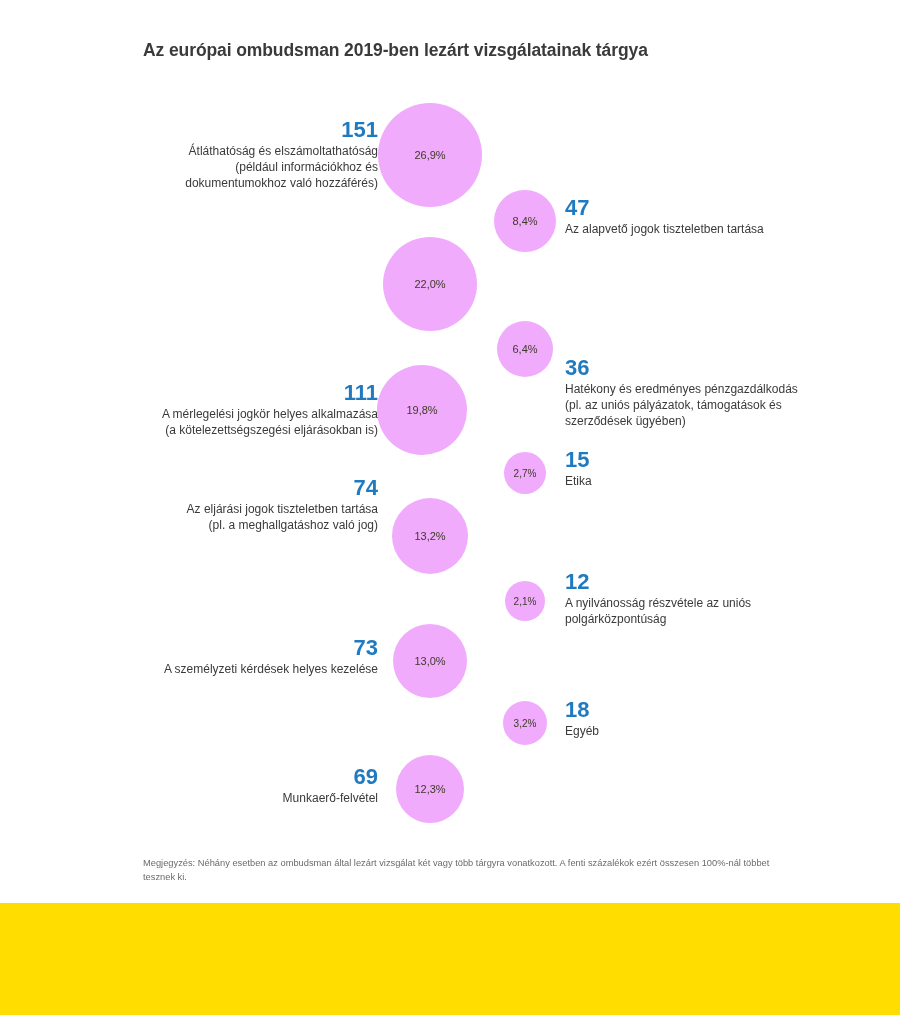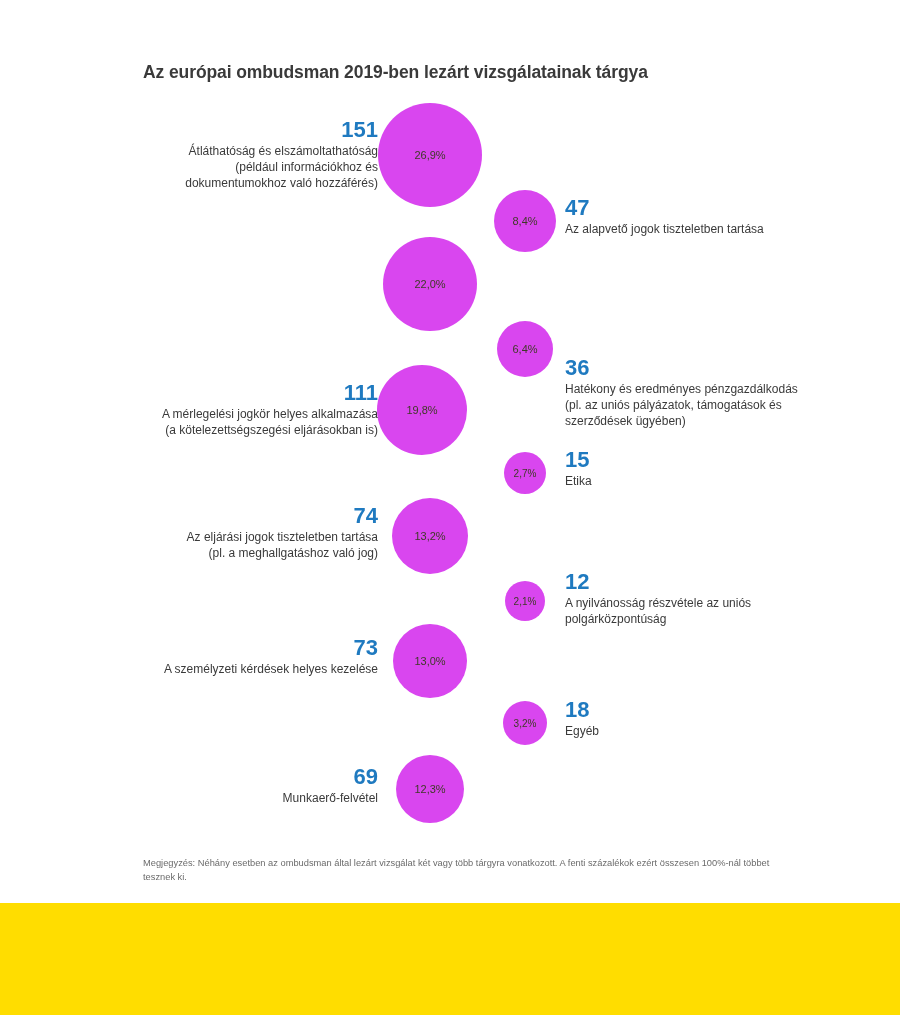--- a/index.html
+++ b/index.html
@@ -12,31 +12,30 @@
   }
   #page{position:relative;width:900px;height:1015px;}
 
   .title{
     position:absolute;
     left:143px; top:40px;
     font-size:17.5px;
     font-weight:bold;
     color:#3a3a3a;
     letter-spacing:-0.1px;
-    margin-top:22px;
   }
 
   
   .chart{position:absolute;left:0;top:0;width:900px;height:850px;}
 
   
   .bubble{
     position:absolute;
     border-radius:50%;
-    background:#d946ef;
+    background:#f0abfc;
     display:flex;
     align-items:center;
     justify-content:center;
   }
   .bubble .pct{
     font-size:11px;
     color:#3f3a27;
     font-family:"Liberation Sans", sans-serif;
     white-space:nowrap;
   }
@@ -99,21 +98,21 @@
       <div class="bubble" style="width: 90px; height: 90px; left: 377px; top: 365px;">
         <span class="pct">19,8%</span>
       </div>
       <div class="lbl left" style="left: 140px; top: 381px; width: 238px;">
         <div class="count">111</div>
         <div class="desc"><span>A mérlegelési jogkör helyes alkalmazása</span><br><span>(a kötelezettségszegési eljárásokban is)</span></div>
       </div>
       <div class="bubble" style="width: 76px; height: 76px; left: 392px; top: 498px;">
         <span class="pct">13,2%</span>
       </div>
-      <div class="lbl left" style="left: 160px; top: 504px; width: 218px;">
+      <div class="lbl left" style="left: 160px; top: 476px; width: 218px;">
         <div class="count">74</div>
         <div class="desc"><span>Az eljárási jogok tiszteletben tartása</span><br><span>(pl. a meghallgatáshoz való jog)</span></div>
       </div>
       <div class="bubble" style="width: 74px; height: 74px; left: 393px; top: 624px;">
         <span class="pct">13,0%</span>
       </div>
       <div class="lbl left" style="left: 160px; top: 636px; width: 218px;">
         <div class="count">73</div>
         <div class="desc"><span>A személyzeti kérdések helyes kezelése</span></div>
       </div>

